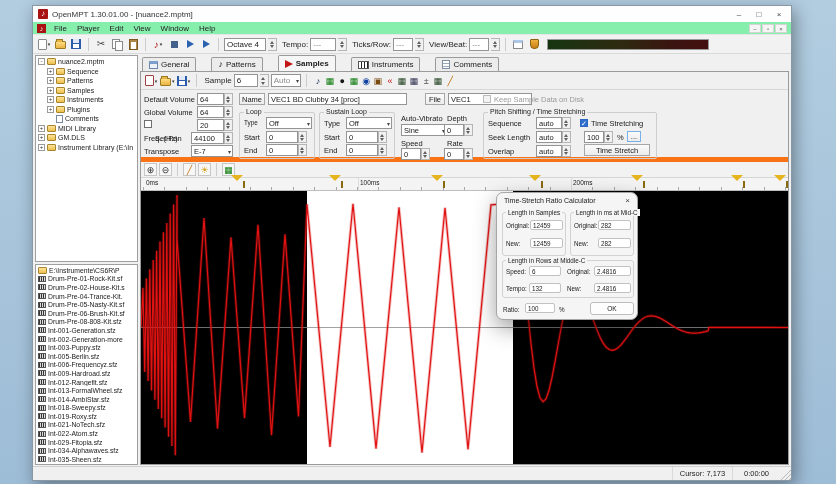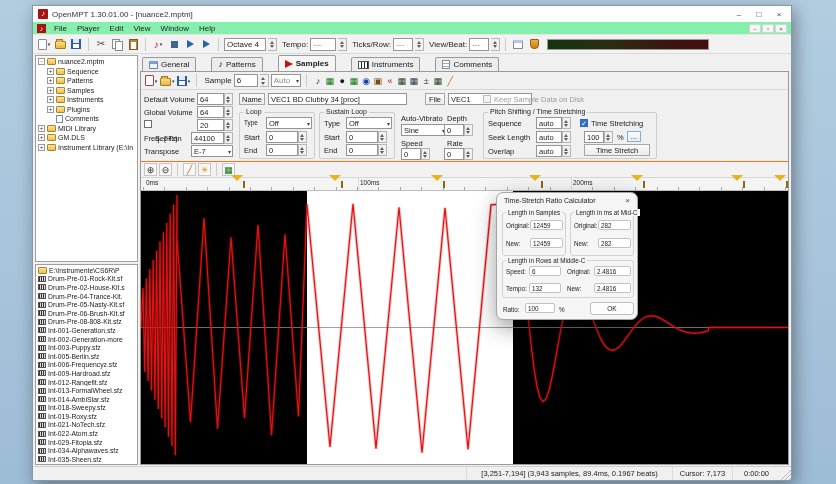--- a/index.html
+++ b/index.html
@@ -73,21 +73,21 @@
 .tico-samples{width:0;height:0;border-top:4px solid transparent;border-bottom:4px solid transparent;border-left:8px solid #c41414}
 .tico-instruments{width:11px;height:8px;background:repeating-linear-gradient(90deg,#fff 0 2px,#222 2px 3px);border:1px solid #555}
 .tico-comments{width:8px;height:9px;background:repeating-linear-gradient(#fff 0 2px,#9ab 2px 3px);border:1px solid #8090a0}
 .mainbody{flex:1;border:1px solid #9a9a9a;background:#f0f0f0;display:flex;flex-direction:column;min-height:0}
 .sampletb{height:18px;display:flex;align-items:center;gap:2px;padding:0 3px;border-bottom:1px solid #d6d6d6;flex:none;white-space:nowrap}
 .infobox{width:150px;height:13px;border:1px solid #b2b2b2;background:#f7f7f7;display:inline-flex;align-items:center;justify-content:center;font-size:7.5px;color:#222;margin:0 3px}
 .stool{width:12px;height:12px;display:inline-flex;align-items:center;justify-content:center;font-size:9px;line-height:12px}
 .sel{background:#fff;border:1px solid #949494;height:13px;display:inline-flex;align-items:center;padding:0 10px 0 2px;font-size:8px;position:relative}
 .sel:after{content:"▾";position:absolute;right:1px;top:2px;font-size:6px;color:#444}
 
-.props{height:72px;position:relative;flex:none;border-bottom:1px solid #f97316;background:#f0f0f0}
+.props{height:72px;position:relative;flex:none;border-bottom:5px solid #f97316;background:#f0f0f0}
 .lbl{position:absolute;font-size:7.5px;color:#1a1a1a;white-space:nowrap}
 .lbl.gray{color:#9a9a9a}
 .aed{position:absolute;background:#fff;border:1px solid #949494;font-size:7.5px;display:flex;align-items:center;padding:0 2px;height:12px;white-space:nowrap;overflow:hidden}
 .asel{position:absolute;background:#fff;border:1px solid #949494;font-size:7.5px;display:flex;align-items:center;padding:0 10px 0 2px;height:12px;white-space:nowrap}
 .asel:after{content:"▾";position:absolute;right:1px;top:2px;font-size:6px;color:#444}
 .aspin{position:absolute;display:inline-flex;flex-direction:column;width:9px;height:12px;border:1px solid #b5b5b5;background:#f1f1f1}
 .aspin i{flex:1;position:relative}
 .aspin i.up:before{content:"";position:absolute;left:1px;top:1.5px;border-left:2.5px solid transparent;border-right:2.5px solid transparent;border-bottom:3px solid #606060}
 .aspin i.dn:before{content:"";position:absolute;left:1px;top:1px;border-left:2.5px solid transparent;border-right:2.5px solid transparent;border-top:3px solid #606060}
 .grp{position:absolute;border:1px solid #cdcdcd;border-radius:2px}
@@ -624,21 +624,20 @@
                 </svg>
               </div>
           </div>
 
         </div>
       </div>
     </div>
 
     <div class="statusbar">
       <div class="scell" style="flex:1;border-left:0"></div>
-      <div class="scell" style="width:206px">[3,251-7,194] (3,943 samples, 89.4ms, 0.1967 beats)</div>
       <div class="scell" style="width:60px">Cursor: 7,173</div>
       <div class="scell" style="width:48px">0:00:00</div>
       <div class="sgrip"></div>
     </div>
   </div>
 
   <div class="dialog">
     <div class="dlg-title">
       <span>Time-Stretch Ratio Calculator</span>
       <span class="dlg-x">×</span>

